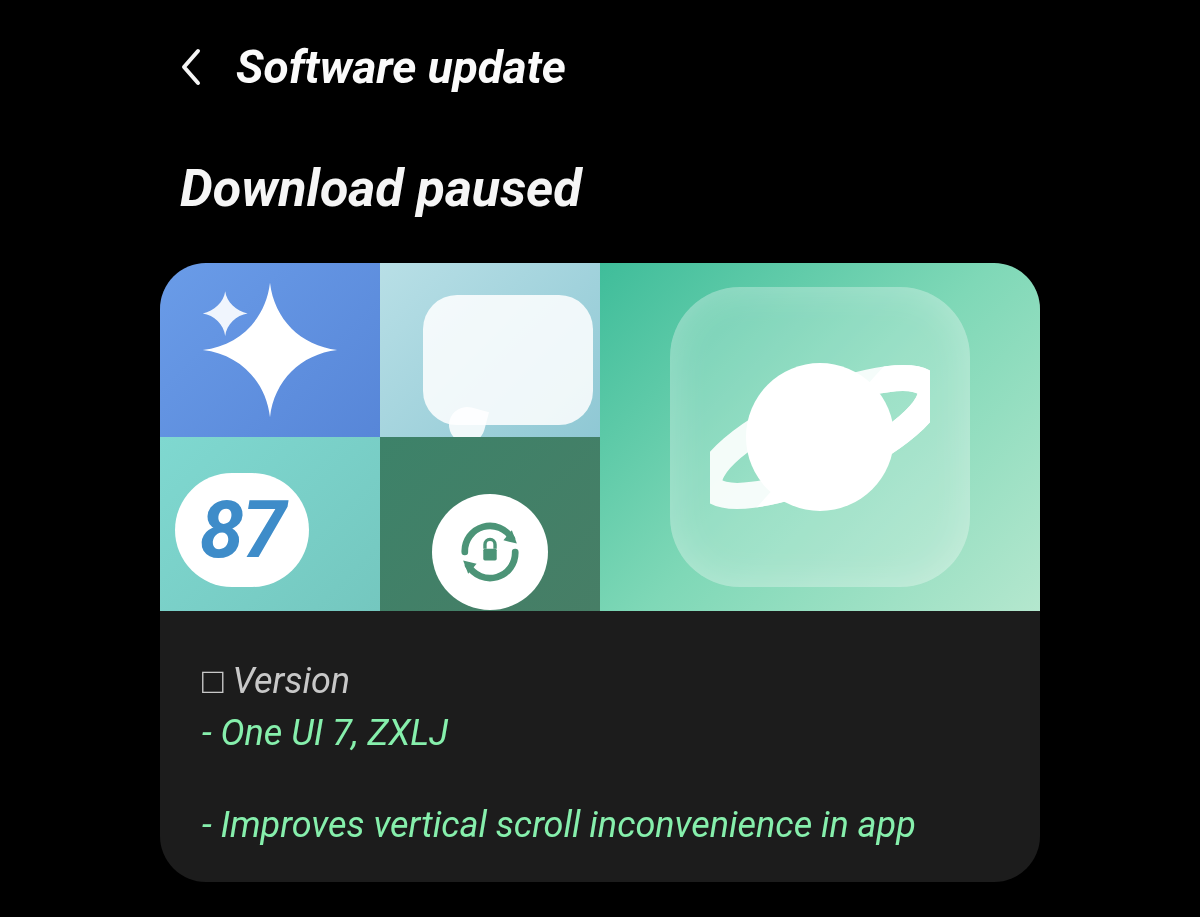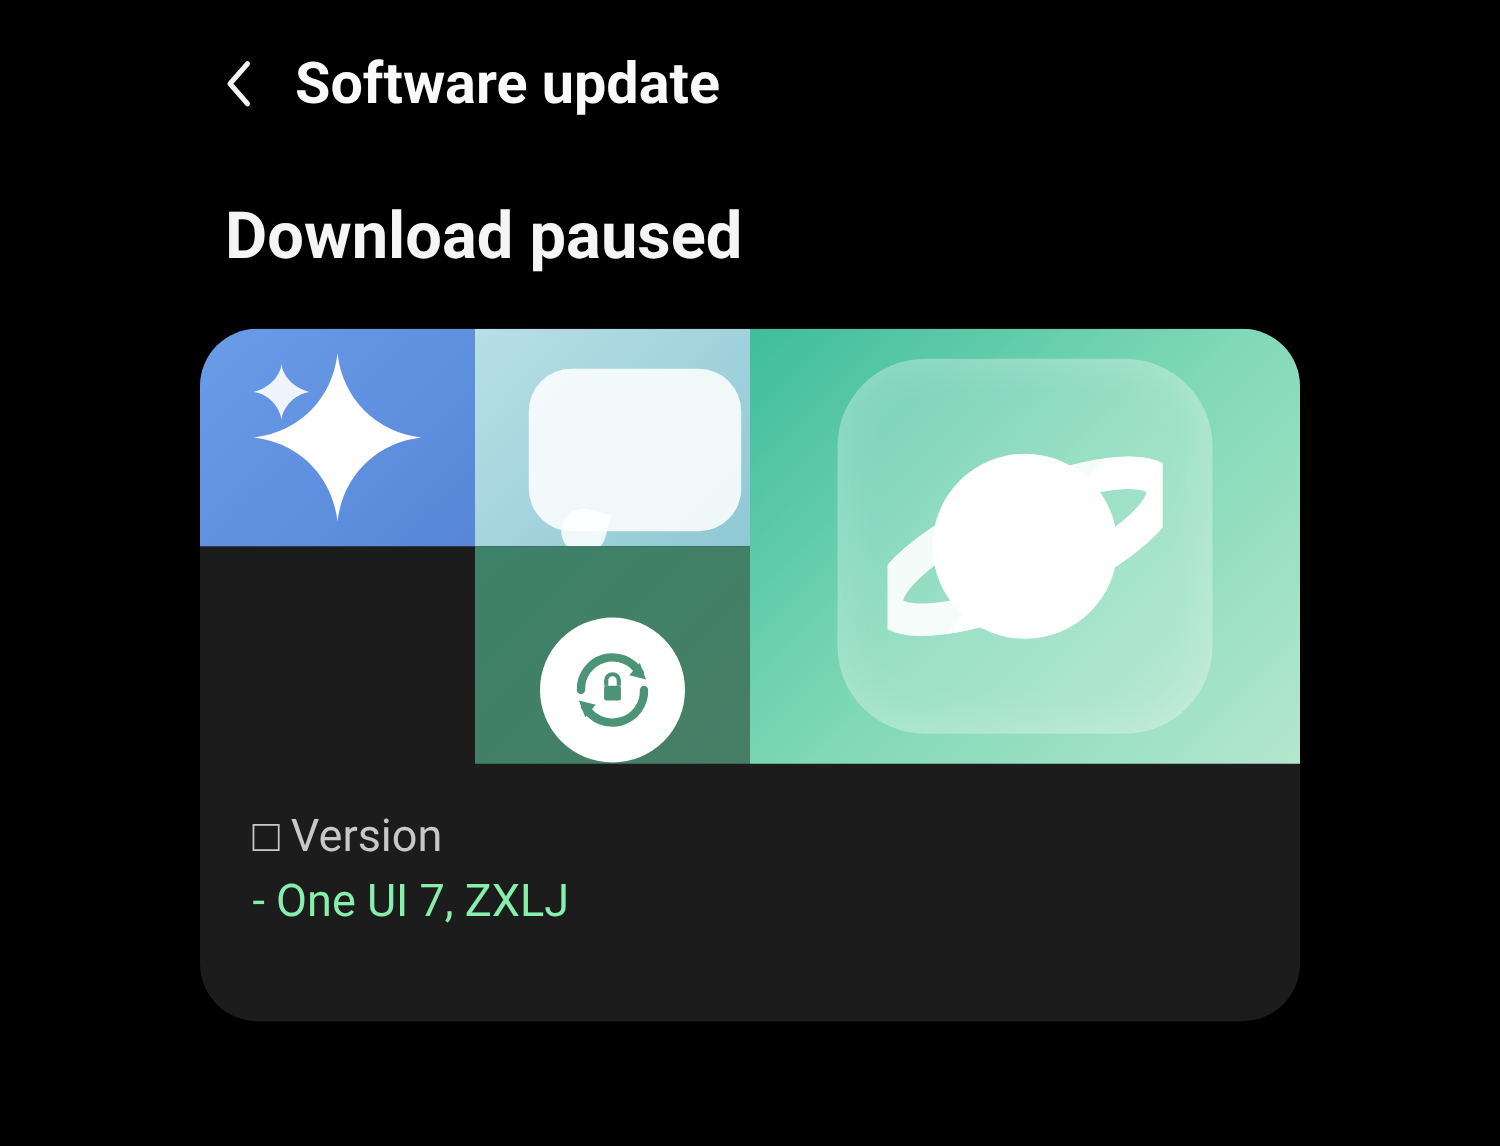--- a/index.html
+++ b/index.html
@@ -10,20 +10,21 @@
       font-family: -apple-system, BlinkMacSystemFont, "Segoe UI", Roboto, sans-serif;
       overflow: hidden;
       display: flex;
       justify-content: center;
     }
     .phone-frame {
       width: 920px;
       height: 917px;
       background: #000;
       position: relative;
+      font-style: italic;
     }
     .header-bar {
       display: flex;
       align-items: center;
       padding: 40px 30px 20px 30px;
       gap: 26px;
     }
     .back-btn {
       width: 40px;
       height: 40px;
@@ -76,21 +77,21 @@
     .t3 { background: linear-gradient(135deg, #3fbd9a, #7fd8b7, #b4e7ce); grid-column: 3 / span 2; grid-row: 1 / span 2; }
     .frosted { width: 300px; height: 300px; border-radius: 70px; background: rgba(255,255,255,0.22); display:flex; align-items:center; justify-content:center; box-shadow: inset 0 0 40px rgba(255,255,255,0.25); }
     
     .t4 { background: linear-gradient(135deg, #7fd8d0, #74c7bf); grid-column: 1; grid-row: 2; }
     .pill { background: #fff; border-radius: 100px; padding: 10px 24px; font-size: 80px; font-weight: 700; color: #3e8cc9; letter-spacing: -2px; transform: translate(-28px, 6px); }
     
     .t5 { background: linear-gradient(135deg, #3d8269, #477e66); grid-column: 2; grid-row: 2; }
     .sync-circle { width: 116px; height: 116px; border-radius: 50%; background: #fff; display:flex; align-items:center; justify-content:center; transform: translate(0, 28px); }
     
     .notes {
-      padding: 32px 42px 30px 42px;
+      padding: 44px 42px 30px 42px;
       color: #c6c6c6;
       font-size: 36px;
       line-height: 1.45;
     }
     .section { margin-bottom: 40px; }
     .section-header { color: #c8c8c8; }
     .bullet-line { color: #86efac; }
   </style>
 </head>
 <body>
@@ -127,37 +128,41 @@
             <circle cx="110" cy="110" r="74" fill="#fff"></circle>
             <ellipse cx="110" cy="110" rx="120" ry="36" fill="none" stroke="rgba(255,255,255,0.9)" stroke-width="26" transform="rotate(-24 110 110)"></ellipse>
             <path d="M 110 110 m -74 0 a 74 74 0 0 0 148 0" fill="#fff" transform="rotate(-24 110 110)" opacity="0"></path>
             <clipPath id="frontclip">
                 <rect x="-20" y="110" width="260" height="140" transform="rotate(-24 110 110)"></rect>
               </clipPath>
             <ellipse cx="110" cy="110" rx="120" ry="36" fill="none" stroke="rgba(255,255,255,0.95)" stroke-width="26" transform="rotate(-24 110 110)" clip-path="url(#frontclip)"></ellipse>
           </svg>
         </div>
       </div>
+      <div class="tile t4">
+        <div class="pill">87</div>
+      </div>
       <div class="tile t5">
         <div class="sync-circle">
           <svg width="84" height="84" viewBox="0 0 100 100">
             <path d="M20 50 A30 30 0 0 1 76 34" stroke="#4c9477" stroke-width="8" fill="none" stroke-linecap="round"></path>
             <path d="M80 50 A30 30 0 0 1 24 66" stroke="#4c9477" stroke-width="8" fill="none" stroke-linecap="round"></path>
             <polygon points="76,24 82,40 66,36" fill="#4c9477"></polygon>
             <polygon points="24,76 18,60 34,64" fill="#4c9477"></polygon>
             <rect x="42" y="46" width="16" height="14" rx="2" fill="#4c9477"></rect>
             <path d="M44 46 v-5 a6 6 0 0 1 12 0 v5" stroke="#4c9477" stroke-width="4" fill="none"></path>
           </svg>
         </div>
       </div>
     </div>
 
     <div class="notes">
       <div class="section">
         <div class="section-header">□ Version</div>
         <div class="bullet-line">- One UI 7, ZXLJ</div>
       </div>
       <div class="section" style="margin-bottom:0">
+        <div class="bullet-line">- Improves vertical scroll inconvenience in app</div>
       </div>
     </div>
   </div>
 
 </div>
 
 </body></html>

